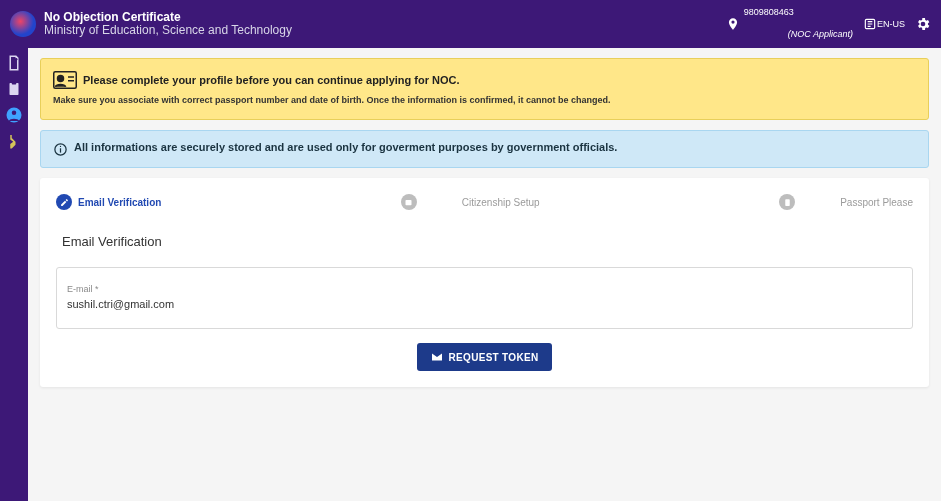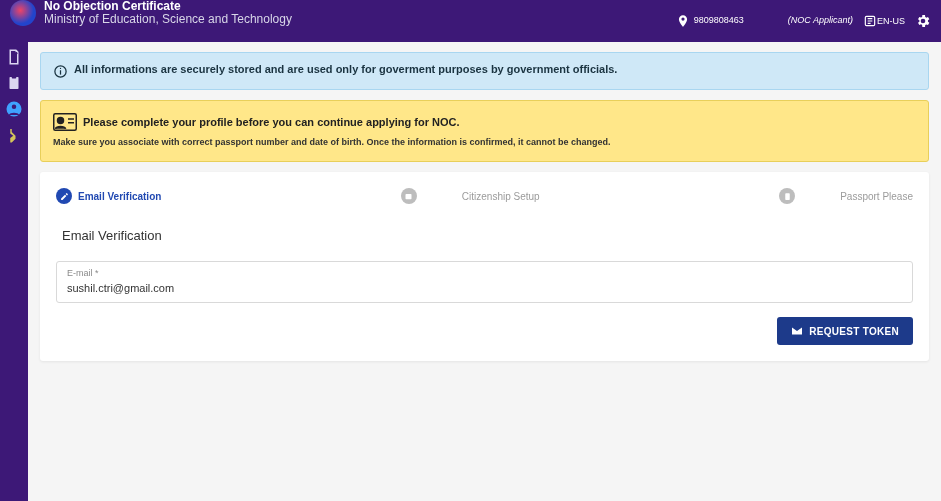--- a/index.html
+++ b/index.html
@@ -5,38 +5,39 @@
   * { box-sizing: border-box; margin: 0; padding: 0; }
   body {
     font-family: "Segoe UI", Arial, sans-serif;
     background: #f5f5f5;
     width: 941px;
     height: 501px;
     overflow: hidden;
   }
   .topbar {
     background: #3d1877;
-    height: 42px;
-    display: flex;
+    height: 48px;
+    display: flex;
+    align-items: center;
     color: #fff;
     padding: 0 10px;
   }
   .logo-circle {
     width: 26px; height: 26px;
     background: radial-gradient(circle at 40% 40%, #e46, #2244cc 60%);
     border-radius: 50%;
     margin-right: 8px;
     flex: none;
   }
   .brand { display: flex; flex-direction: column; line-height: 1.1; }
   .brand-title { font-size: 12px; font-weight: bold; }
   .brand-sub { font-size: 12px; color: #d8d6e8; }
   .top-right { margin-left: auto; display: flex; align-items: center; gap: 10px; font-size: 9px; }
   .applicant { display: flex; align-items: center; gap: 4px; line-height: 1.1; }
-  .applicant-txt { display: flex; flex-direction: row; }
+  .applicant-txt { display: flex; flex-direction: column; gap: 12px; }
   .lang { display: flex; align-items: center; }
   .icon { width: 14px; height: 14px; fill: #fff; display: inline-block; }
   .layout { display: flex; height: calc(501px - 38px); }
   .sidebar {
     width: 28px;
     background: #3d1877;
     display: flex;
     flex-direction: column;
     align-items: center;
     padding-top: 6px;
@@ -97,29 +98,29 @@
     width: 16px; height: 16px; border-radius: 50%;
     display:flex; align-items:center; justify-content:center;
   }
   .step.active .step-circle { background: #2149b2; }
   .step:not(.active) .step-circle { background: #bdbdbd; }
   .step-circle svg { width: 9px; height: 9px; fill: #fff; }
   .section-title { font-size: 13px; color: #333; margin: 8px 0 18px 6px; }
   .field {
     border: 1px solid #d9d9d9;
     border-radius: 3px;
-    padding: 6px 10px;
+    padding: 16px 10px;
   }
   .field-label { font-size: 9px; color: #8a8a8a; }
   .field-input {
     border: none; outline: none; width: 100%;
     font-size: 11px; color: #333; background: transparent;
     padding: 0;
   }
-  .actions { display: flex; justify-content: flex-end; margin-top: 14px; }
+  .actions { display: flex; justify-content: center; margin-top: 14px; }
   .btn {
     background: #1d3a8a;
     color: #fff;
     border: none;
     font-size: 10px;
     font-weight: bold;
     padding: 8px 14px;
     border-radius: 3px;
     display: flex; align-items: center; gap: 6px;
     cursor: pointer;
@@ -173,42 +174,42 @@
         <circle cx="12" cy="12" r="10"></circle>
         <circle cx="12" cy="9" r="3" fill="#3d1877"></circle>
         <path d="M5 20c1.5-4 12.5-4 14 0" fill="#3d1877"></path>
       </svg>
     <svg class="s-icon" viewBox="0 0 24 24" fill="#d4c45a">
         <path d="M7 4v6l4 3-4 3v6h2l5-5v-4l-5-5V4z"></path>
       </svg>
   </div>
 
   <div class="main">
-
-    <div class="alert alert-info">
-      <svg class="alert-icon" viewBox="0 0 24 24" fill="none" stroke="#1a3340" stroke-width="2">
-          <circle cx="12" cy="12" r="9"></circle>
-          <line x1="12" y1="10" x2="12" y2="17"></line>
-          <circle cx="12" cy="7" r="1" fill="#1a3340" stroke="none"></circle>
-        </svg>
-      <span>All informations are securely stored and are used only for goverment purposes by government officials.</span>
-    </div>
 
     <div class="alert alert-warn">
       <div class="warn-head">
         <svg class="warn-ico" viewBox="0 0 32 24" fill="none" stroke="#222" stroke-width="2">
             <rect x="1" y="1" width="30" height="22" rx="2"></rect>
             <circle cx="10" cy="10" r="4" fill="#222"></circle>
             <path d="M3 21c2-4 12-4 14 0" fill="#222"></path>
             <line x1="20" y1="8" x2="28" y2="8"></line>
             <line x1="20" y1="13" x2="28" y2="13"></line>
           </svg>
         <span>Please complete your profile before you can continue applying for NOC.</span>
       </div>
       <div class="warn-sub">Make sure you associate with correct passport number and date of birth. Once the information is confirmed, it cannot be changed.</div>
+    </div>
+
+    <div class="alert alert-info">
+      <svg class="alert-icon" viewBox="0 0 24 24" fill="none" stroke="#1a3340" stroke-width="2">
+          <circle cx="12" cy="12" r="9"></circle>
+          <line x1="12" y1="10" x2="12" y2="17"></line>
+          <circle cx="12" cy="7" r="1" fill="#1a3340" stroke="none"></circle>
+        </svg>
+      <span>All informations are securely stored and are used only for goverment purposes by government officials.</span>
     </div>
 
     <div class="card">
       <div class="stepper">
         <div class="step active">
           <span class="step-circle">
               <svg viewBox="0 0 24 24">
                 <path d="M3 17.25V21h3.75L17 10.75l-3.75-3.75zM20.7 7a1 1 0 0 0 0-1.4l-2.3-2.3a1 1 0 0 0-1.4 0L15 5.3 18.7 9z"></path>
               </svg>
             </span>

